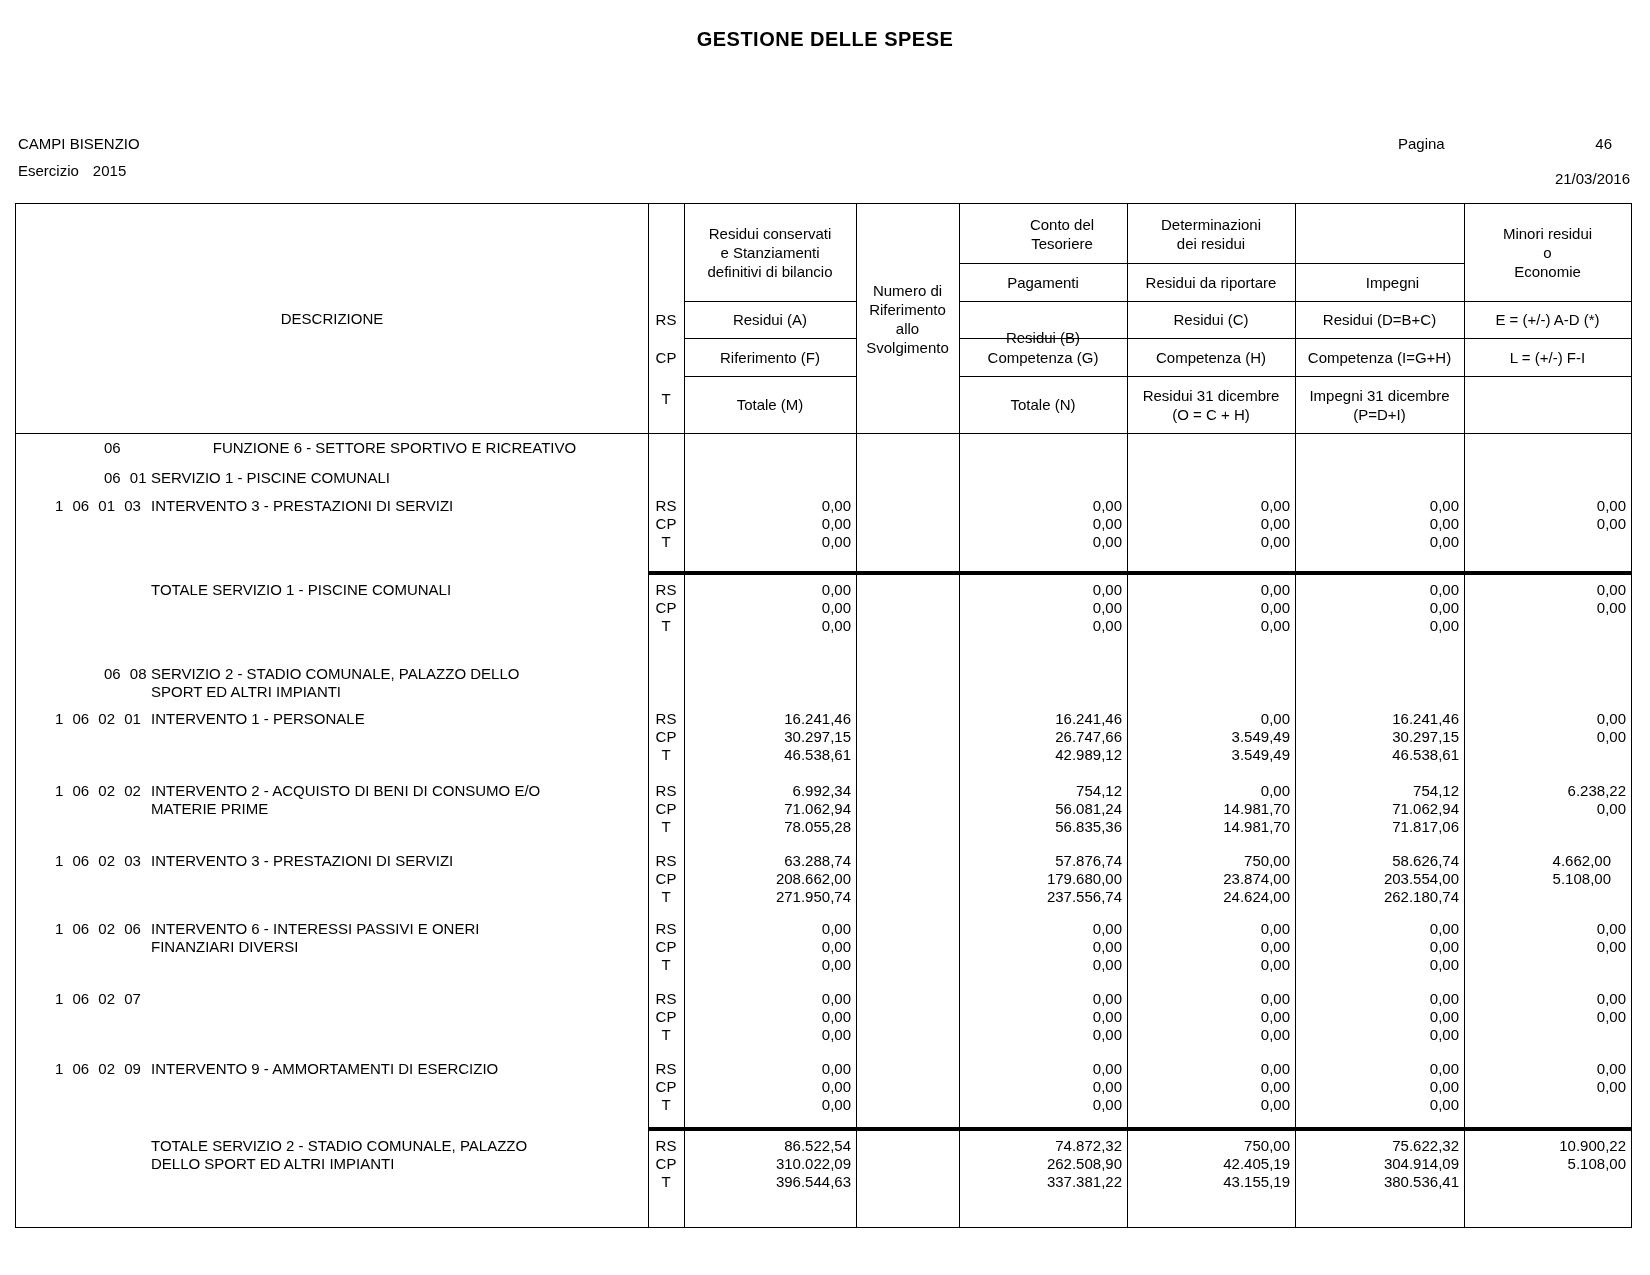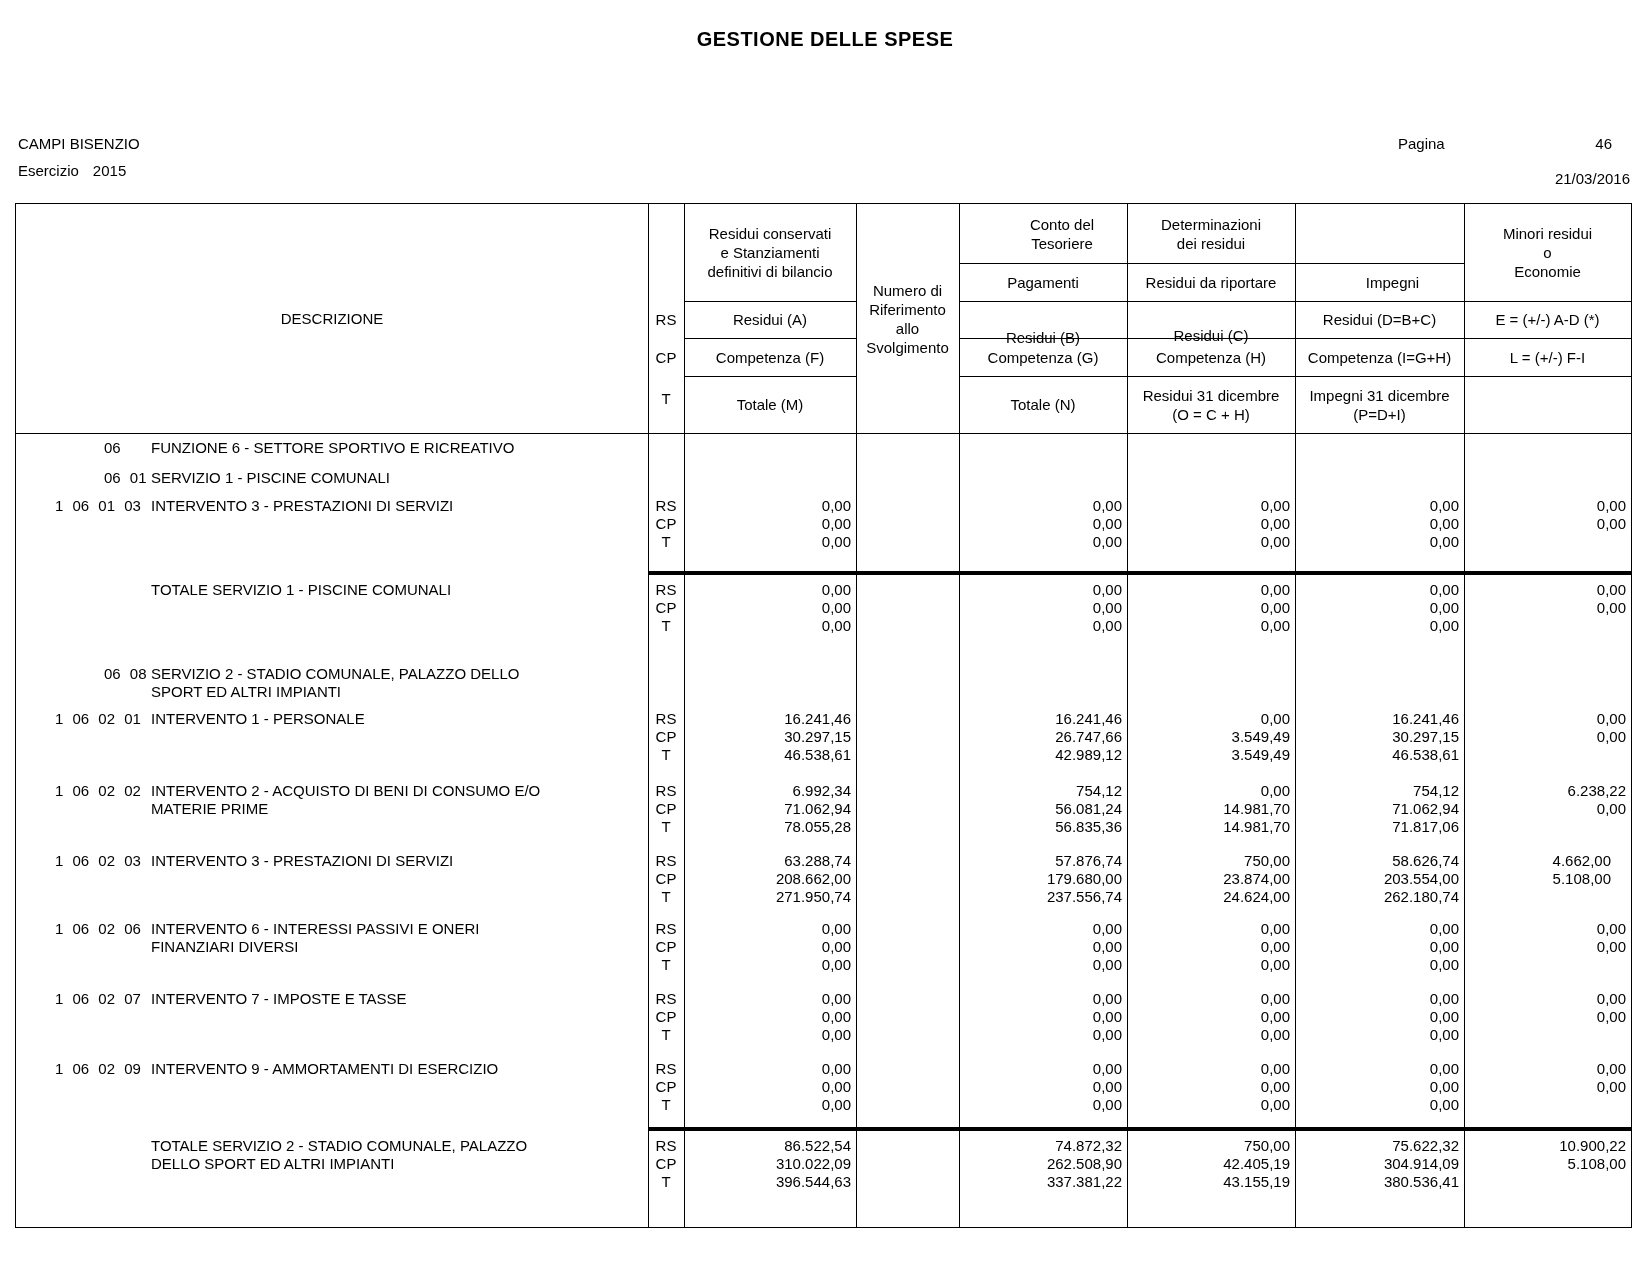--- a/index.html
+++ b/index.html
@@ -73,39 +73,39 @@
     <div class="hcell" style="left:0;top:0;width:632px;height:229px;">DESCRIZIONE</div>
 
     <div class="hcell" style="left:632px;top:97px;width:36px;height:37px;">RS</div>
     <div class="hcell" style="left:632px;top:134px;width:36px;height:38px;">CP</div>
     <div class="hcell" style="left:632px;top:172px;width:36px;height:45px;">T</div>
 
     <div class="hcell" style="left:668px;top:0;width:172px;height:97px;">Residui conservati
 e Stanziamenti
 definitivi di bilancio</div>
     <div class="hcell" style="left:668px;top:97px;width:172px;height:37px;">Residui (A)</div>
-    <div class="hcell" style="left:668px;top:134px;width:172px;height:38px;">Competenza (F)</div>
+    <div class="hcell" style="left:668px;top:134px;width:172px;height:38px;">Riferimento (F)</div>
     <div class="hcell" style="left:668px;top:172px;width:172px;height:57px;">Totale (M)</div>
 
     <div class="hcell" style="left:840px;top:0;width:103px;height:229px;">Numero di
 Riferimento
 allo
 Svolgimento</div>
 
     <div class="hcell" style="left:943px;top:0;width:168px;height:59px;margin-left:19px;">Conto del
 Tesoriere</div>
     <div class="hcell" style="left:943px;top:59px;width:168px;height:38px;">Pagamenti</div>
     <div class="hcell" style="left:943px;top:115px;width:168px;height:37px;">Residui (B)</div>
     <div class="hcell" style="left:943px;top:134px;width:168px;height:38px;">Competenza (G)</div>
     <div class="hcell" style="left:1111px;top:0;width:168px;height:59px;">Determinazioni
 dei residui</div>
 
     <div class="hcell" style="left:943px;top:172px;width:168px;height:57px;">Totale (N)</div>
     <div class="hcell" style="left:1111px;top:59px;width:168px;height:38px;">Residui da riportare</div>
-    <div class="hcell" style="left:1111px;top:97px;width:168px;height:37px;margin-top:16px;">Residui (C)</div>
+    <div class="hcell" style="left:1111px;top:97px;width:168px;height:37px;">Residui (C)</div>
     <div class="hcell" style="left:1111px;top:134px;width:168px;height:38px;">Competenza (H)</div>
     <div class="hcell" style="left:1111px;top:172px;width:168px;height:57px;">Residui 31 dicembre
 (O = C + H)</div>
 
     <div class="hcell" style="left:1279px;top:59px;width:169px;height:38px;padding-left:26px;">Impegni</div>
     <div class="hcell" style="left:1279px;top:97px;width:169px;height:37px;">Residui (D=B+C)</div>
     <div class="hcell" style="left:1279px;top:134px;width:169px;height:38px;">Competenza (I=G+H)</div>
     <div class="hcell" style="left:1279px;top:172px;width:169px;height:57px;">Impegni 31 dicembre
 (P=D+I)</div>
 
@@ -137,21 +137,21 @@
     <div class="hline" style="left:1111px;top:172px;width:168px;"></div>
     <div class="hline" style="left:1279px;top:59px;width:169px;"></div>
     <div class="hline" style="left:1279px;top:97px;width:169px;"></div>
     <div class="hline" style="left:1279px;top:134px;width:169px;"></div>
     <div class="hline" style="left:1279px;top:172px;width:169px;"></div>
     <div class="hline" style="left:1448px;top:97px;width:167px;"></div>
     <div class="hline" style="left:1448px;top:134px;width:167px;"></div>
     <div class="hline" style="left:1448px;top:172px;width:167px;"></div>
 
     <div class="tbody">
-        <div class="brow" style="height: 30px;">
+        <div class="brow" style="height: 30px; text-align: center;">
           <div class="code sec">06</div>
           <div class="desc">FUNZIONE 6 - SETTORE SPORTIVO E RICREATIVO</div>
         </div>
         <div class="brow" style="height: 28px;">
           <div class="code sec">06 01</div>
           <div class="desc">SERVIZIO 1 - PISCINE COMUNALI</div>
         </div>
         <div class="brow" style="height: 80px;">
           <div class="code ind">1 06 01 03</div>
           <div class="desc">INTERVENTO 3 - PRESTAZIONI DI SERVIZI</div>
@@ -288,21 +288,20 @@
 0,00</div>
           <div class="val" style="left: 1279px; width: 169px;">0,00
 0,00
 0,00</div>
           <div class="val" style="left: 1448px; width: 167px;">0,00
 0,00
 </div>
         </div>
         <div class="brow" style="height: 70px;">
           <div class="code ind">1 06 02 07</div>
-          <div class="desc">INTERVENTO 7 - IMPOSTE E TASSE</div>
           <div class="rsmark">RS
 CP
 T</div>
           <div class="val" style="left: 668px; width: 172px;">0,00
 0,00
 0,00</div>
           <div class="val" style="left: 943px; width: 168px;">0,00
 0,00
 0,00</div>
           <div class="val" style="left: 1111px; width: 168px;">0,00

